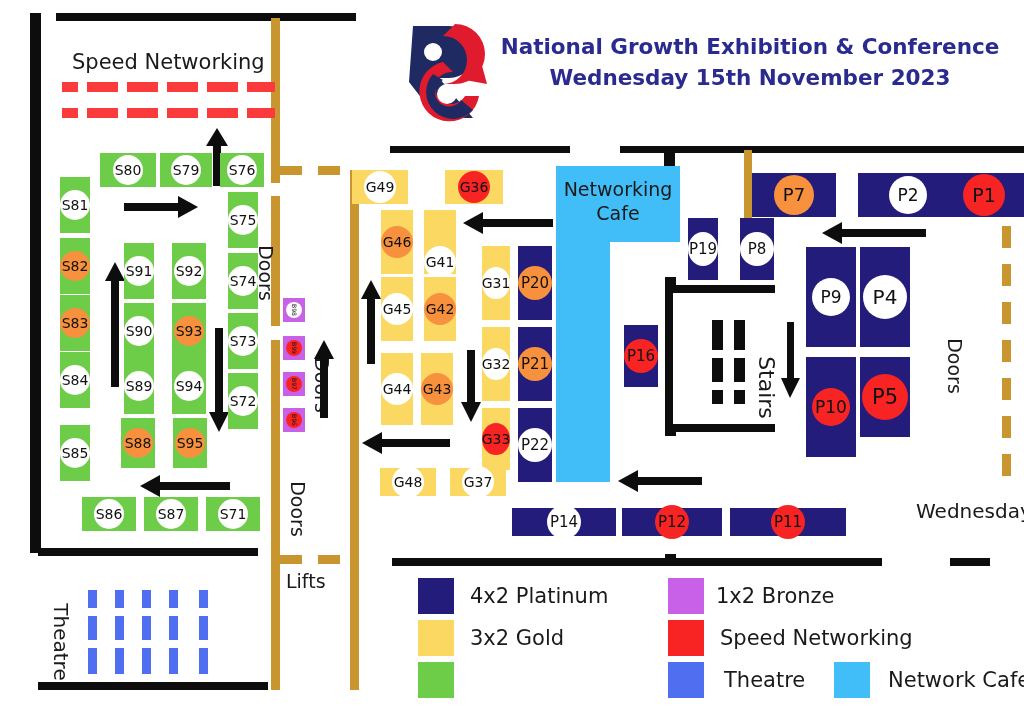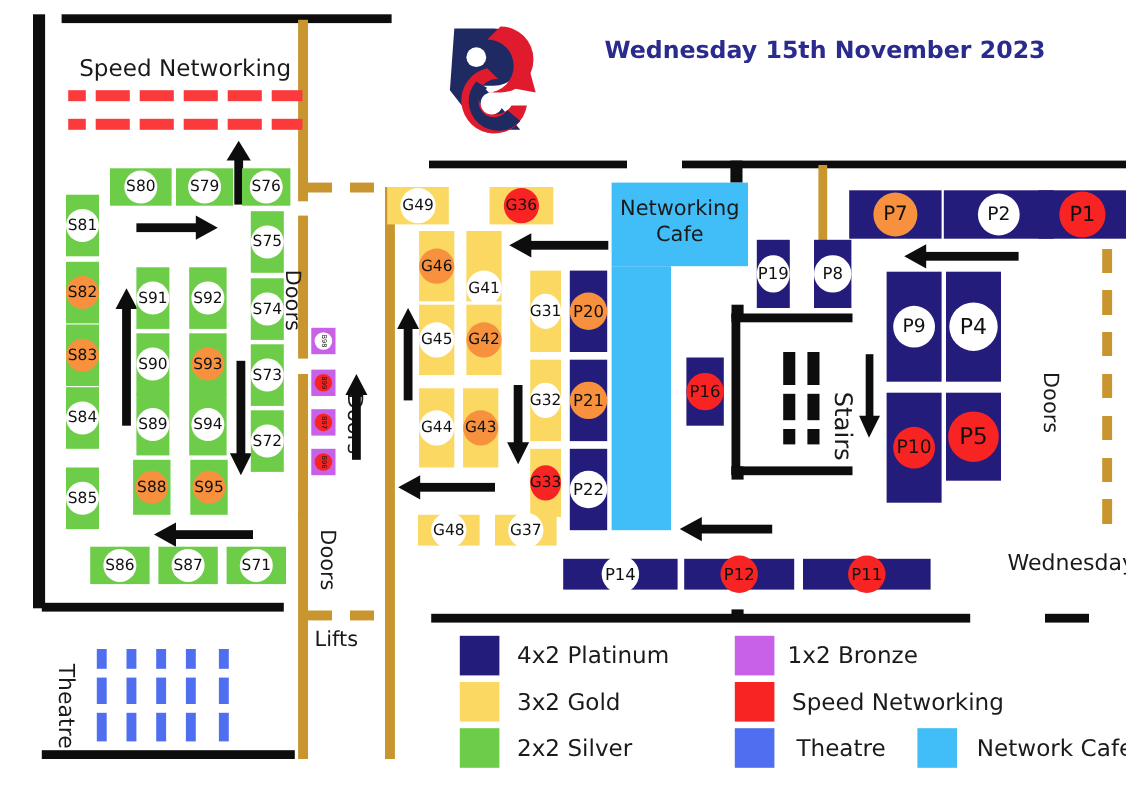--- a/index.html
+++ b/index.html
@@ -75,20 +75,21 @@
       <path d="M52 2 A30 30 0 0 1 52 62 L40 62 A18 18 0 0 0 40 14 Z" fill="#e01b2e"></path>
       <path d="M40 40 A30 30 0 1 0 76 74 L62 74 A16 16 0 1 1 50 50 Z" fill="#e01b2e"></path>
       <path d="M30 52 A26 26 0 1 0 70 88 L58 78 A14 14 0 1 1 40 58 Z" fill="#1f2a63"></path>
       <path d="M62 58 L78 40 L84 62 Z" fill="#e01b2e"></path>
       <circle cx="30" cy="30" r="9" fill="#ffffff"></circle>
       <circle cx="44" cy="72" r="10" fill="#ffffff"></circle>
     </svg>
   </div>
 
   <div id="title-block">
+    <div>National Growth Exhibition &amp; Conference</div>
     <div>Wednesday 15th November 2023</div>
   </div>
 
   <div class="abs wall" style="left:56px;top:13px;width:300px;height:8px;"></div>
 
   <div class="abs wall" style="left:30px;top:13px;width:11px;height:540px;"></div>
 
   <div class="abs wall" style="left:390px;top:146px;width:180px;height:7px;"></div>
 
   <div class="abs wall" style="left:620px;top:146px;width:404px;height:7px;"></div>
@@ -251,21 +252,21 @@
       </g>
     </svg>
   <svg class="arrow" style="left:618px;top:470px;" width="84" height="22" viewBox="0 0 84 22">
       <g fill="#0d0d0d">
         <rect x="18" y="7" width="66" height="8"></rect>
         <polygon points="0,11 20,0 20,22"></polygon>
       </g>
     </svg>
 
   <div id="stands-platinum">
-      <div class="stand platinum" style="left: 772px; top: 173px; width: 84px; height: 44px;">
+      <div class="stand platinum" style="left: 752px; top: 173px; width: 84px; height: 44px;">
         <div class="badge b-orange" style="width: 40px; height: 40px; font-size: 18px;">P7</div>
       </div>
       <div class="stand platinum" style="left: 858px; top: 173px; width: 100px; height: 44px;">
         <div class="badge b-white" style="width: 38px; height: 38px; font-size: 17px;">P2</div>
       </div>
       <div class="stand platinum" style="left: 944px; top: 173px; width: 80px; height: 44px;">
         <div class="badge b-red" style="width: 42px; height: 42px; font-size: 19px;">P1</div>
       </div>
       <div class="stand platinum" style="left: 688px; top: 218px; width: 30px; height: 62px;">
         <div class="badge b-white" style="width: 34px; height: 34px; font-size: 15px;">P19</div>
@@ -433,21 +434,20 @@
         <div class="badge b-red" style="width: 16px; height: 16px; font-size: 6px; transform: rotate(90deg);">B96</div>
       </div>
     </div>
 
   <div id="legend">
     <div class="lg-sw" style="left:0px;top:0px;background:#241c7a;"></div>
     <div class="lg-tx" style="left:52px;top:0px;">4x2 Platinum</div>
     <div class="lg-sw" style="left:0px;top:42px;background:#fbd862;"></div>
     <div class="lg-tx" style="left:52px;top:42px;">3x2 Gold</div>
     <div class="lg-sw" style="left:0px;top:84px;background:#6dcc48;"></div>
-    <div class="lg-tx" style="left:52px;top:84px;">2x2 Silver</div>
     <div class="lg-sw" style="left:250px;top:0px;background:#c860e8;"></div>
     <div class="lg-tx" style="left:298px;top:0px;">1x2 Bronze</div>
     <div class="lg-sw" style="left:250px;top:42px;background:#f82424;"></div>
     <div class="lg-tx" style="left:302px;top:42px;">Speed Networking</div>
     <div class="lg-sw" style="left:250px;top:84px;background:#4f6ff0;"></div>
     <div class="lg-tx" style="left:306px;top:84px;">Theatre</div>
     <div class="lg-sw" style="left:416px;top:84px;background:#41bdf7;"></div>
     <div class="lg-tx" style="left:470px;top:84px;">Network Cafe</div>
   </div>
 

